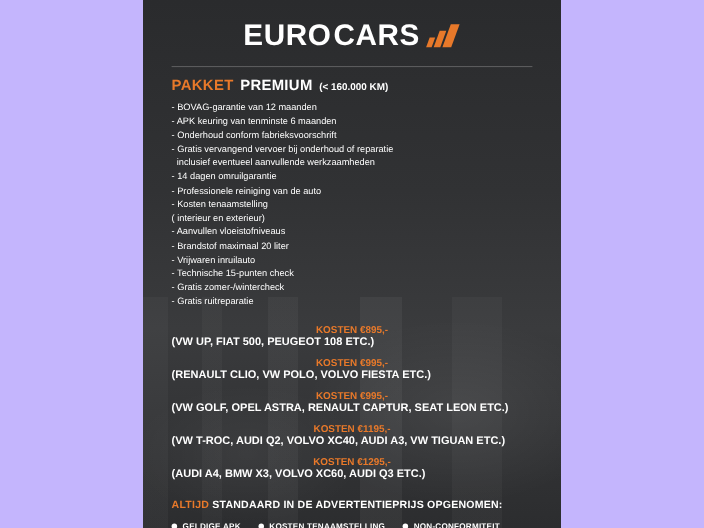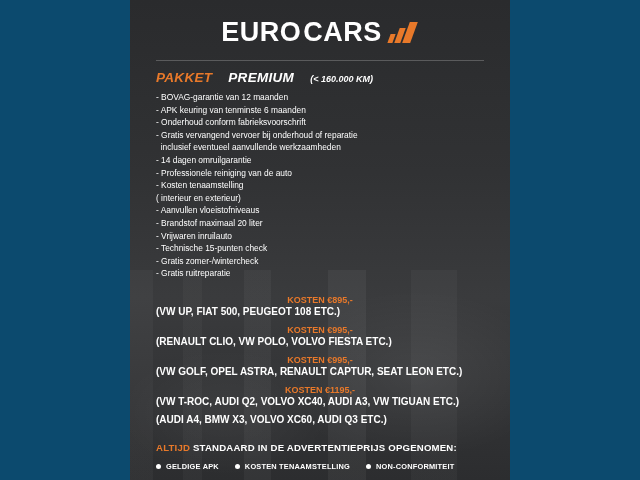--- a/index.html
+++ b/index.html
@@ -10,21 +10,21 @@
   body {
     width: 640px;
     height: 480px;
     font-family: "Liberation Sans", sans-serif;
     overflow: hidden;
   }
   .page {
     position: relative;
     width: 640px;
     height: 480px;
-    background: #0c4a6e;
+    background: #c4b5fd;
   }
   .poster {
     position: absolute;
     left: 130px;
     top: 0;
     width: 380px;
     height: 480px;
     background: #2f3032;
     overflow: hidden;
   }
@@ -98,23 +98,22 @@
   .rule {
     height: 1px;
     background: rgba(255,255,255,0.22);
     margin: 2px 0 9px 0;
   }
 
   
   .pakket-line {
     display: flex;
     align-items: baseline;
-    gap: 16px;
+    gap: 6px;
     margin-bottom: 6px;
-    font-style: italic;
   }
   .pakket-word {
     color: #e8792a;
     font-size: 13.5px;
     font-weight: bold;
     letter-spacing: .3px;
   }
   .premium-word {
     color: #ffffff;
     font-size: 13.5px;
@@ -253,20 +252,21 @@
         </div>
         <div class="price-block">
           <div class="price-amount">KOSTEN €995,-</div>
           <div class="price-cars">(VW GOLF, OPEL ASTRA, RENAULT CAPTUR, SEAT LEON ETC.)</div>
         </div>
         <div class="price-block">
           <div class="price-amount">KOSTEN €1195,-</div>
           <div class="price-cars">(VW T-ROC, AUDI Q2, VOLVO XC40, AUDI A3, VW TIGUAN ETC.)</div>
         </div>
         <div class="price-block">
+          <div class="price-amount">KOSTEN €1295,-</div>
           <div class="price-cars">(AUDI A4, BMW X3, VOLVO XC60, AUDI Q3 ETC.)</div>
         </div>
       </div>
 
       <div class="footer">
         <div class="footer-title">
           <span class="hl">ALTIJD</span>
           <span class="wh">STANDAARD IN DE ADVERTENTIEPRIJS OPGENOMEN:</span>
         </div>
         <div class="footer-items">

